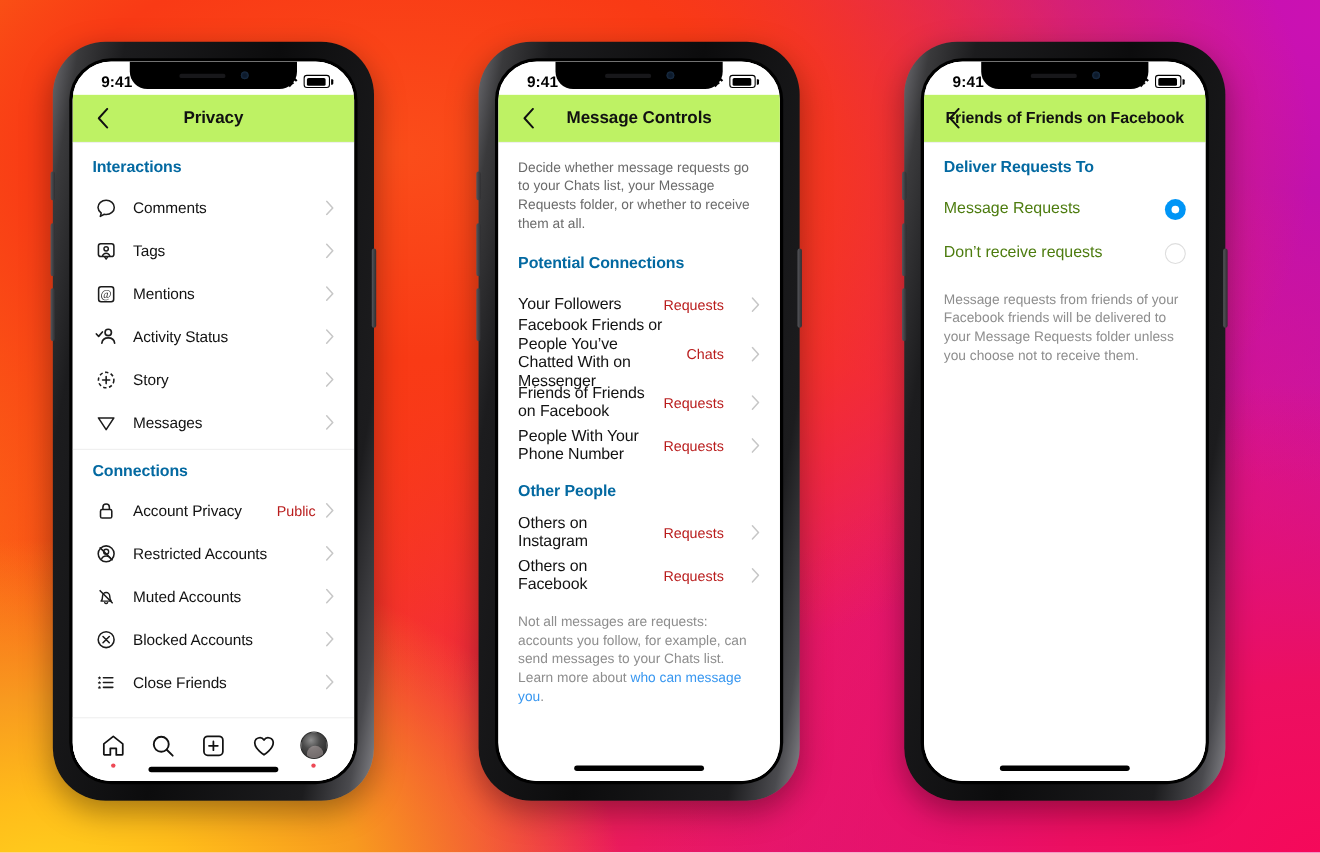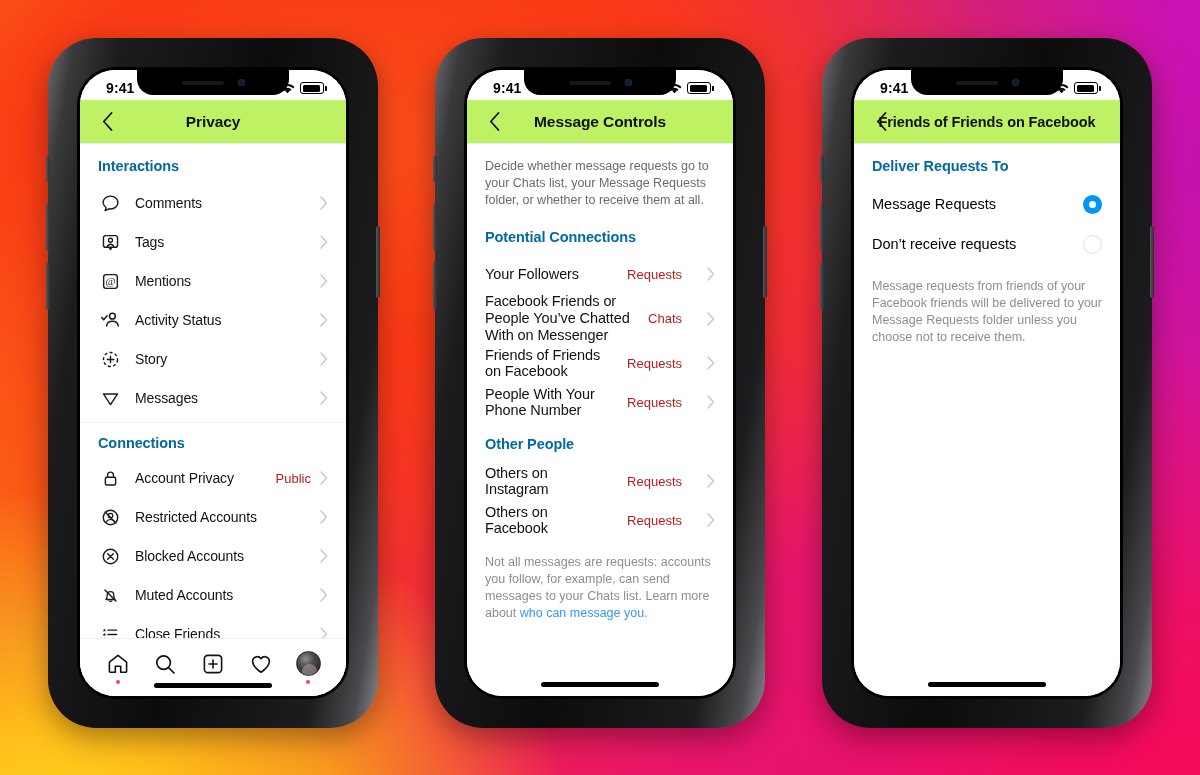--- a/index.html
+++ b/index.html
@@ -15,24 +15,24 @@
       radial-gradient(ellipse 90% 85% at 4% 104%, #ffd21e 0%, #ffbc1a 12%, #f89a1f 26%, rgba(248,154,31,0) 48%),
       radial-gradient(ellipse 120% 110% at 30% 18%, #fb4d1a 0%, #f93a15 22%, rgba(249,58,21,0) 58%),
       radial-gradient(ellipse 95% 100% at 100% 100%, #f5095a 0%, #ec0f61 20%, rgba(236,15,97,0) 55%),
       radial-gradient(ellipse 100% 95% at 103% 2%, #cc11b4 0%, #c211ad 22%, rgba(194,17,173,0) 58%),
       linear-gradient(115deg, #fd9a14 0%, #fb3d18 28%, #ea1a5f 60%, #c912ae 100%);
   }
 
   
   .phone {
     position: absolute;
-    width: 330px; height: 690px;
+    width: 292px; height: 690px;
     border-radius: 48px;
     background: linear-gradient(100deg,#6e6e73 0%,#3a3a3c 6%,#1c1c1e 16%,#0c0c0d 50%,#1c1c1e 84%,#4a4a4e 94%,#8a8a8f 100%);
-    padding: 29px;
+    padding: 15px;
     box-shadow: 0 10px 28px rgba(0,0,0,.35);
   }
   .phone-inner {
     position: relative;
     width: 100%; height: 100%;
     border-radius: 38px;
     background: #000;
     padding: 3px;
   }
   .screen {
@@ -131,21 +131,21 @@
 
   .desc {
     font-size: 12.5px; color: #8e8e8e; line-height: 17px;
     padding: 14px 18px 6px 18px;
   }
   .desc.dark { color: #6b6b6b; }
   .desc a { color: #3897f0; text-decoration: none; }
 
   
   .radio-row { display:flex; align-items:center; padding: 0 18px; height: 40px; cursor:pointer; }
-  .radio-row .label { font-size: 14.5px; color:#000000; flex:1 1 auto; }
+  .radio-row .label { font-size: 14.5px; color:#4d7c0f; flex:1 1 auto; }
   .radio { width: 19px; height: 19px; border-radius: 50%; flex: 0 0 19px; }
   .radio.on { background: #0095f6; display:flex; align-items:center; justify-content:center; }
   .radio.on::after { content:''; width:7px; height:7px; border-radius:50%; background:#fff; }
   .radio.off { border: 1.5px solid #dedede; background: #fff; }
 
   
   .tabbar {
     position: absolute; left: 0; right: 0; bottom: 0;
     height: 58px;
     background: #fff;
@@ -346,41 +346,41 @@
             <span class="chev">
               <svg width="8" height="14" viewBox="0 0 8 14">
                   <path d="M1 1l5.5 6L1 13" fill="none" stroke="#c7c7c7" stroke-width="1.4" stroke-linecap="round" stroke-linejoin="round"></path>
                 </svg>
             </span>
           </div>
 
           <div class="row">
             <span class="ico">
               <svg width="19" height="19" viewBox="0 0 20 20">
-                <circle cx="10" cy="10" r="7.6" fill="none" stroke="#1c1c1c" stroke-width="1.5"></circle>
-                <path d="M7 7l6 6M13 7l-6 6" stroke="#1c1c1c" stroke-width="1.5" stroke-linecap="round"></path>
-              </svg>
-            </span>
-            <span class="label">Blocked Accounts</span>
-            <span class="chev">
-              <svg width="8" height="14" viewBox="0 0 8 14">
-                  <path d="M1 1l5.5 6L1 13" fill="none" stroke="#c7c7c7" stroke-width="1.4" stroke-linecap="round" stroke-linejoin="round"></path>
-                </svg>
-            </span>
-          </div>
-
-          <div class="row">
-            <span class="ico">
-              <svg width="19" height="19" viewBox="0 0 20 20">
                 <path d="M5.2 14.2h9.6c-1.2-1.2-1.3-2.3-1.3-4.2 0-2.3-1.6-4-3.5-4s-3.5 1.7-3.5 4c0 1.9-.1 3-1.3 4.2z" fill="none" stroke="#1c1c1c" stroke-width="1.4" stroke-linejoin="round"></path>
                 <path d="M8.6 15.6a1.6 1.6 0 0 0 2.8 0" fill="none" stroke="#1c1c1c" stroke-width="1.3" stroke-linecap="round"></path>
                 <path d="M4.2 4.2l11.6 11.6" stroke="#1c1c1c" stroke-width="1.5" stroke-linecap="round"></path>
               </svg>
             </span>
             <span class="label">Muted Accounts</span>
+            <span class="chev">
+              <svg width="8" height="14" viewBox="0 0 8 14">
+                  <path d="M1 1l5.5 6L1 13" fill="none" stroke="#c7c7c7" stroke-width="1.4" stroke-linecap="round" stroke-linejoin="round"></path>
+                </svg>
+            </span>
+          </div>
+
+          <div class="row">
+            <span class="ico">
+              <svg width="19" height="19" viewBox="0 0 20 20">
+                <circle cx="10" cy="10" r="7.6" fill="none" stroke="#1c1c1c" stroke-width="1.5"></circle>
+                <path d="M7 7l6 6M13 7l-6 6" stroke="#1c1c1c" stroke-width="1.5" stroke-linecap="round"></path>
+              </svg>
+            </span>
+            <span class="label">Blocked Accounts</span>
             <span class="chev">
               <svg width="8" height="14" viewBox="0 0 8 14">
                   <path d="M1 1l5.5 6L1 13" fill="none" stroke="#c7c7c7" stroke-width="1.4" stroke-linecap="round" stroke-linejoin="round"></path>
                 </svg>
             </span>
           </div>
 
           <div class="row">
             <span class="ico">
               <svg width="19" height="19" viewBox="0 0 20 20">

